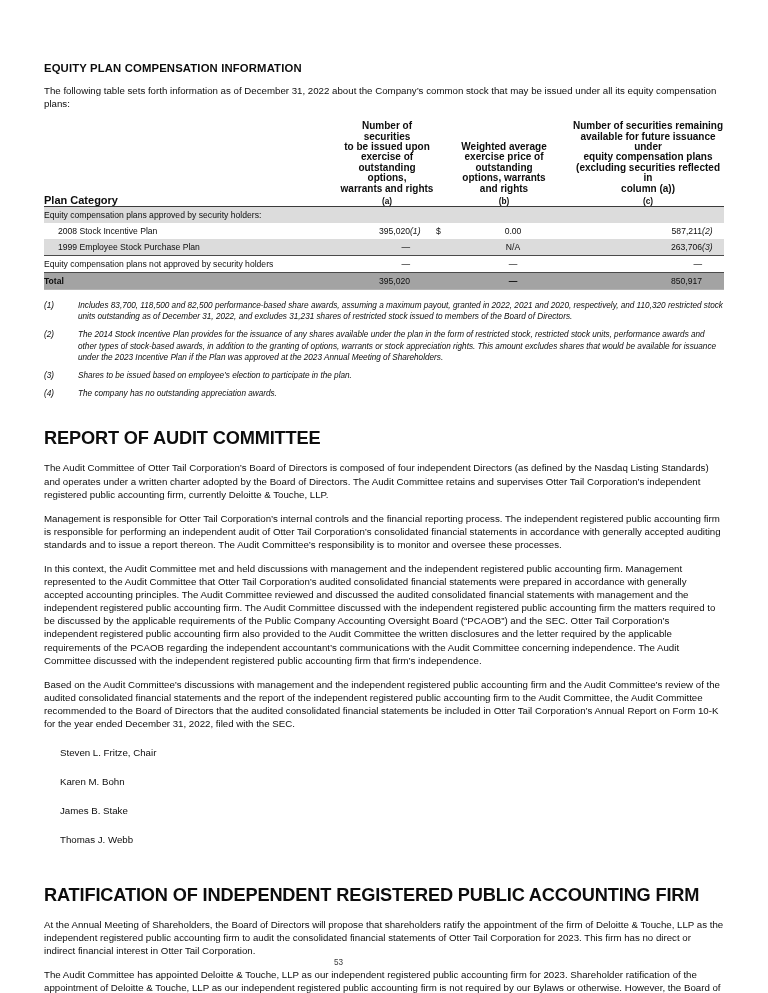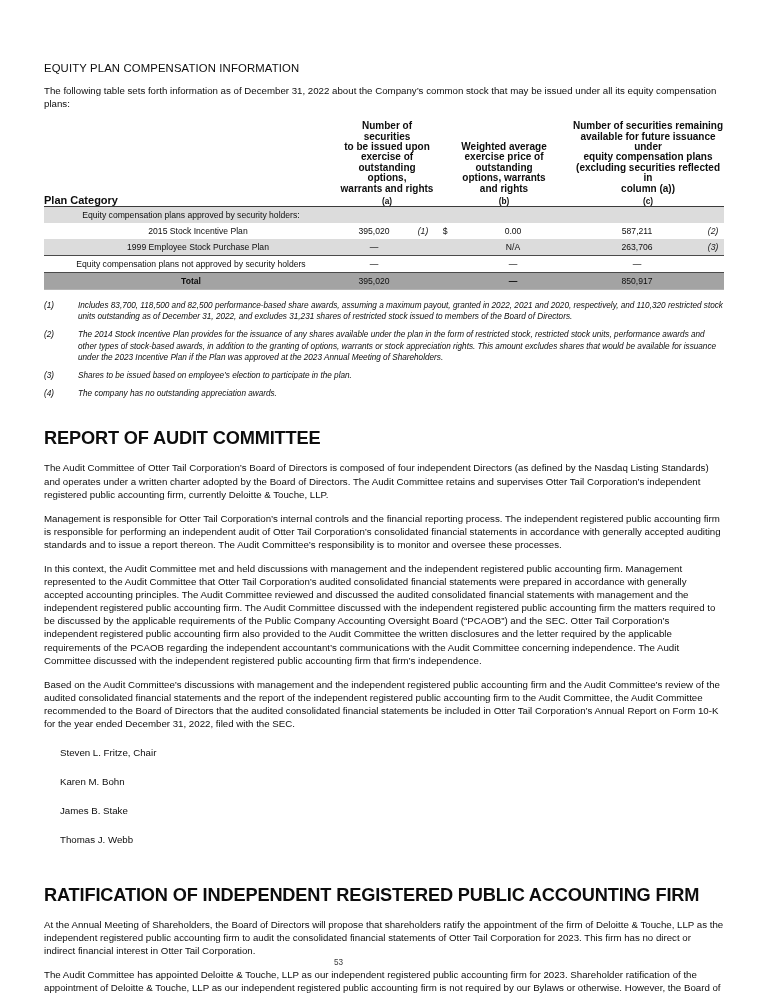--- a/index.html
+++ b/index.html
@@ -24,21 +24,21 @@
   }
   .content {
     position: absolute;
     left: 44px;
     top: 62px;
     width: 680px;
   }
 
   h2.section-head {
     font-size: 11.3px;
-    font-weight: normal;
+    font-weight: bold;
     letter-spacing: 0.15px;
     margin: 0 0 9px 0;
     line-height: 1.15;
   }
   h1.major-head {
     font-size: 18.2px;
     font-weight: bold;
     letter-spacing: -0.15px;
     margin: 0;
     line-height: 1.1;
@@ -88,21 +88,20 @@
     padding-bottom: 2px;
     padding-top: 4px;
   }
   tr.head-rule > td { border-bottom: 1.1px solid #3a3a3a; }
 
   tr.datarow > td {
     font-size: 8.6px;
     height: 16px;
     line-height: 16px;
     vertical-align: middle;
-    text-align: center;
   }
   tr.shade > td { background: #dcdcdc; }
   tr.rule-strong > td { border-bottom: 1.4px solid #4a4a4a; }
   tr.rule-thin > td { border-bottom: 0.8px solid #b4b4b4; }
 
   td.label-cell { padding-left: 6px; }
   td.label-cell.indent { padding-left: 14px; }
   td.num { text-align: right; padding-right: 2px; }
   td.num-center { text-align: center; }
   td.fn { font-size: 7.4px; font-style: italic; text-align: left; padding-left: 3px; color: #1a1a1a; }
@@ -196,21 +195,21 @@
           <td class="label-cell">Equity compensation plans approved by security holders:</td>
           <td class="num"></td>
           <td class="fn"></td>
           <td class="dollar"></td>
           <td class="num-center"></td>
           <td class="num"></td>
           <td class="fn"></td>
         </tr>
 
         <tr class="datarow">
-          <td class="label-cell indent">2015 Stock Incentive Plan</td>
+          <td class="label-cell indent">2008 Stock Incentive Plan</td>
           <td class="num">395,020</td>
           <td class="fn">(1)</td>
           <td class="dollar">$</td>
           <td class="num-center">0.00</td>
           <td class="num">587,211</td>
           <td class="fn">(2)</td>
         </tr>
 
         <tr class="datarow shade rule-strong">
           <td class="label-cell indent">1999 Employee Stock Purchase Plan</td>

